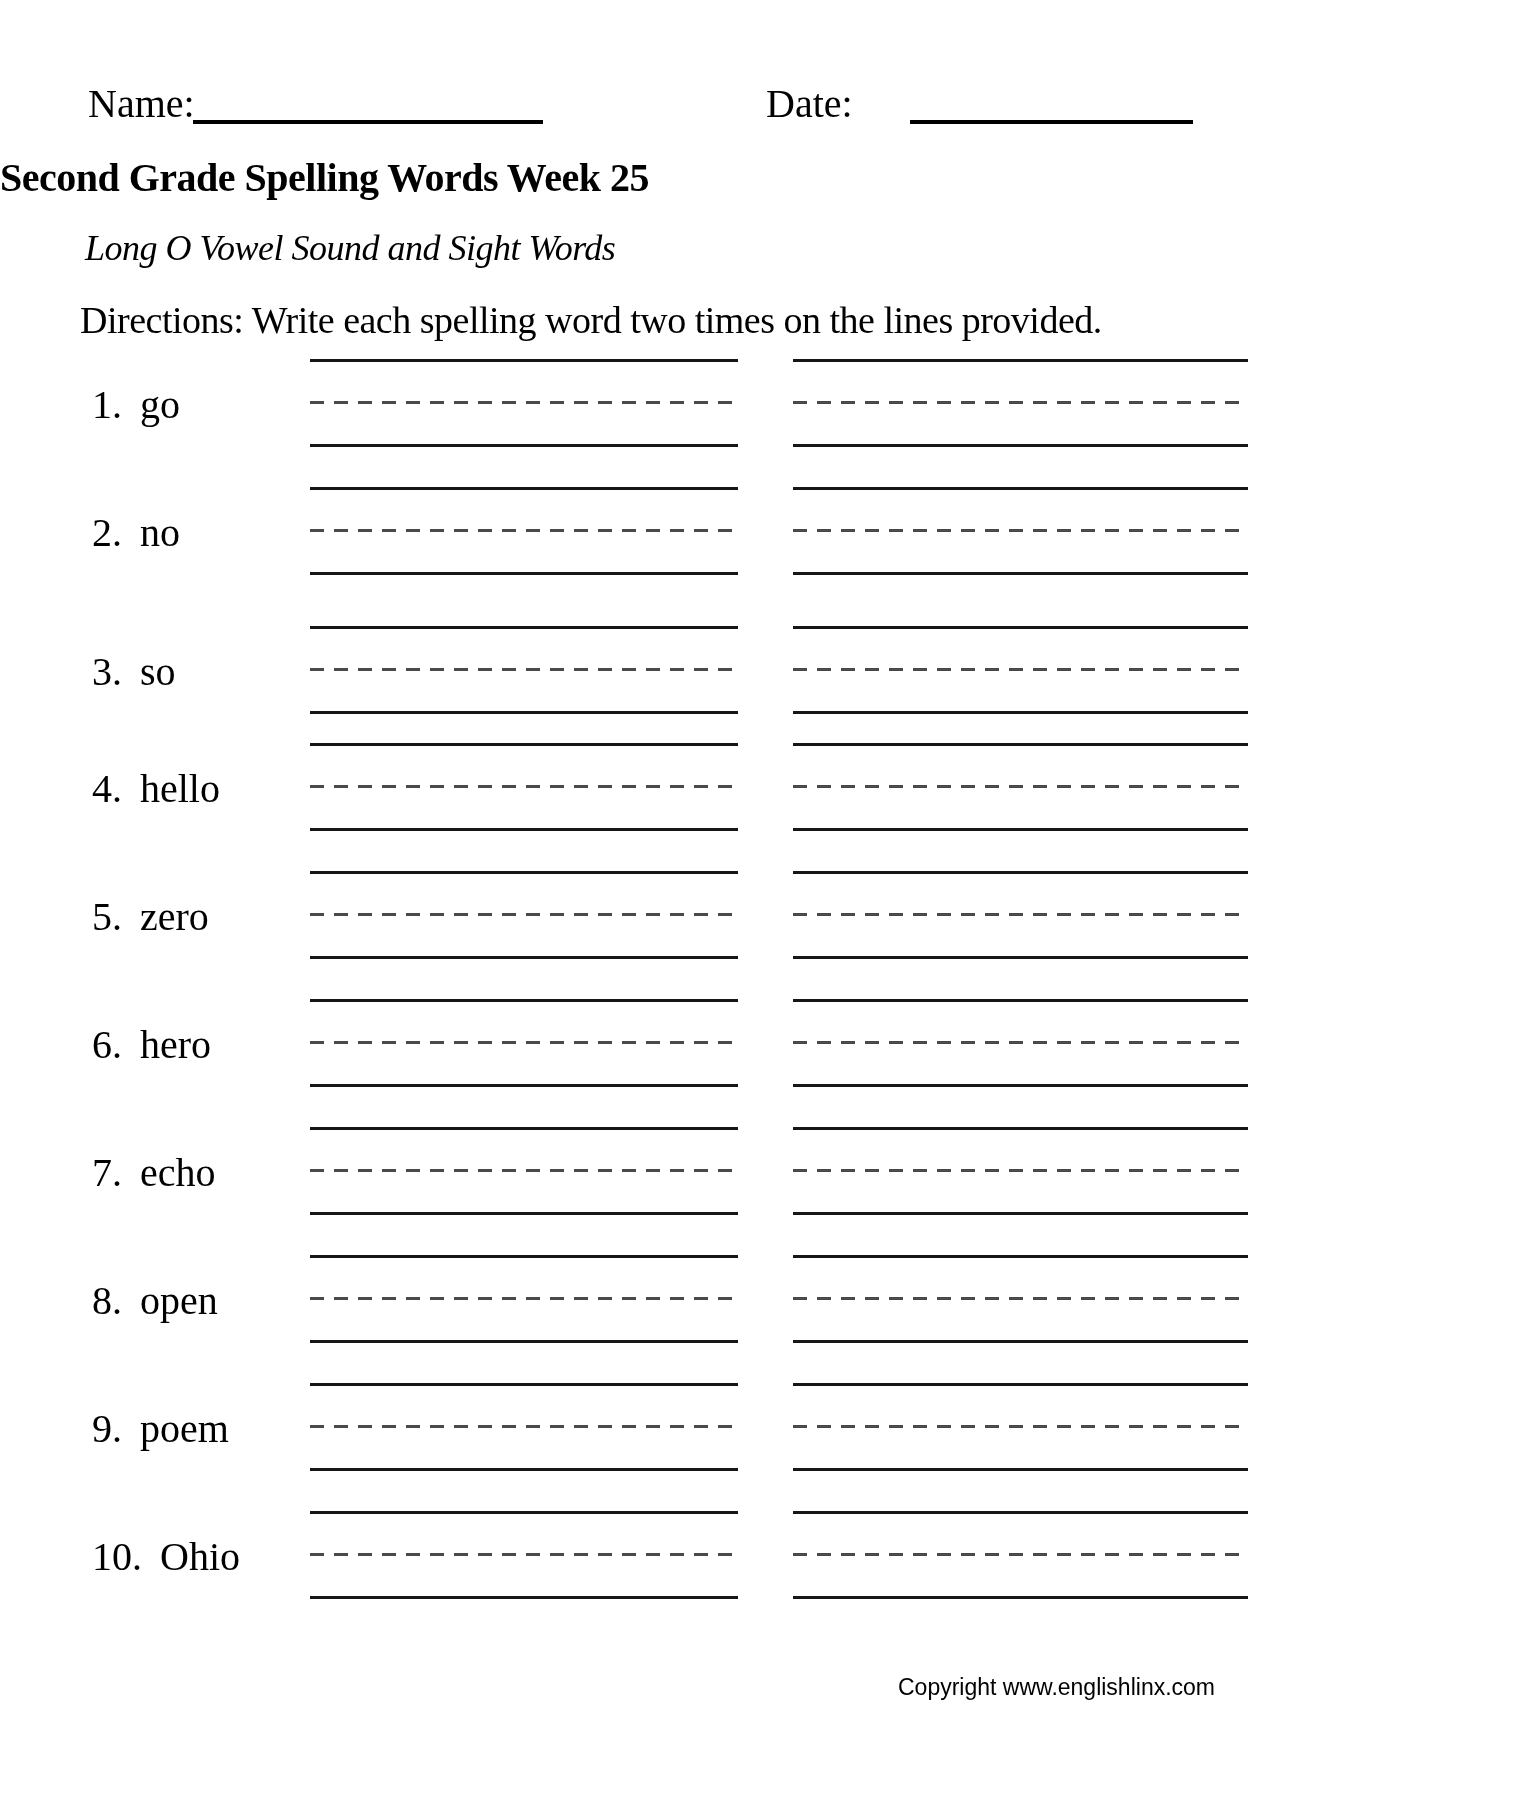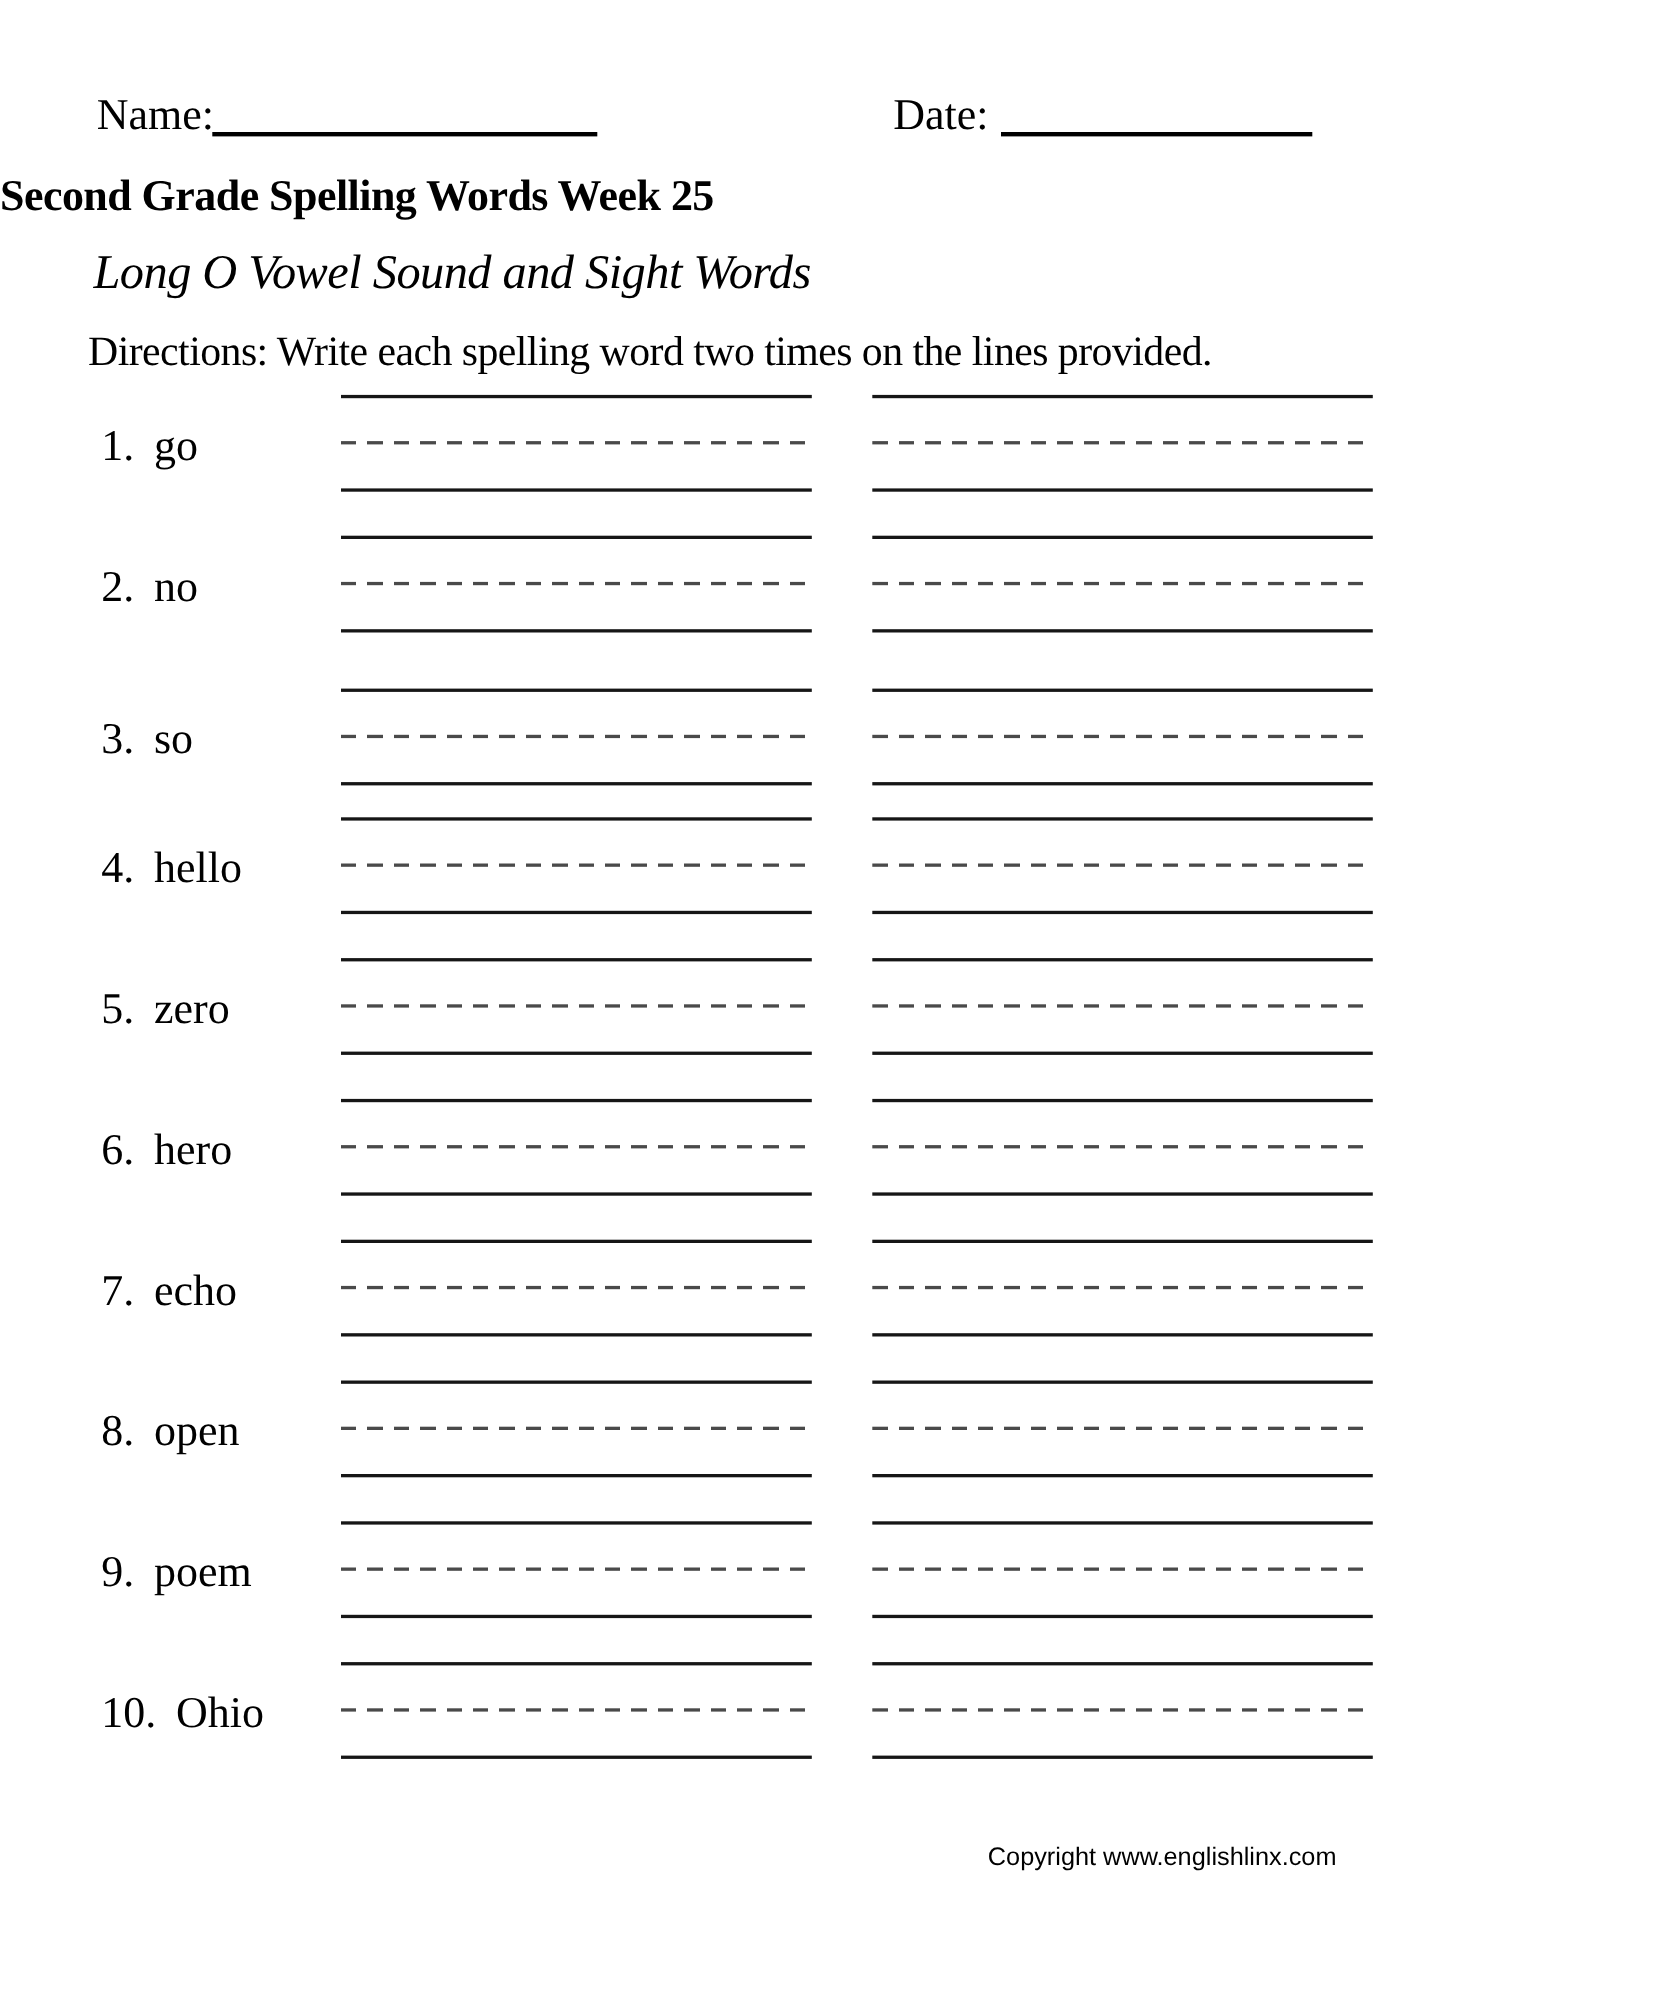--- a/index.html
+++ b/index.html
@@ -17,21 +17,21 @@
   
   .hdr-label {
     position: absolute;
     top: 80px;
     font-size: 40px;
     font-weight: normal;
     line-height: 48px;
     white-space: nowrap;
   }
   .hdr-label.name { left: 88px; }
-  .hdr-label.date { left: 812px; }
+  .hdr-label.date { left: 766px; }
 
   .hline {
     position: absolute;
     top: 120px;
     height: 4px;
     background: #000000;
   }
   .hline.name-line { left: 193px; width: 350px; }
   .hline.date-line { left: 910px; width: 283px; }
 
@@ -45,21 +45,21 @@
     text-align: left;
     font-size: 40px;
     font-weight: bold;
     line-height: 48px;
     letter-spacing: -0.5px;
   }
   .subtitle {
     position: absolute;
     top: 226px;
     left: 85px;
-    font-size: 44px;
+    font-size: 36px;
     font-style: italic;
     line-height: 44px;
     letter-spacing: -0.5px;
     white-space: nowrap;
   }
   .directions {
     position: absolute;
     top: 297px;
     left: 80px;
     font-size: 38px;

